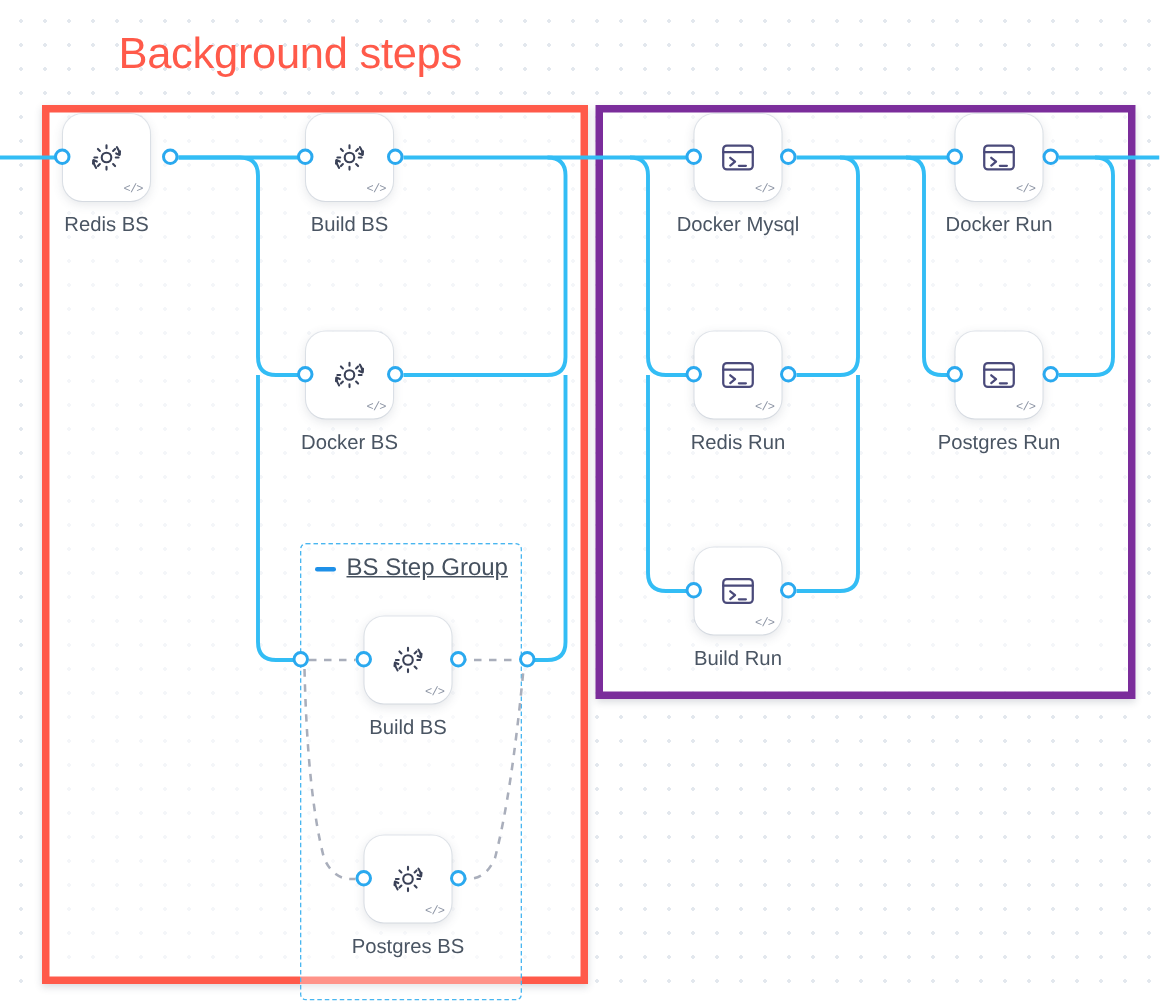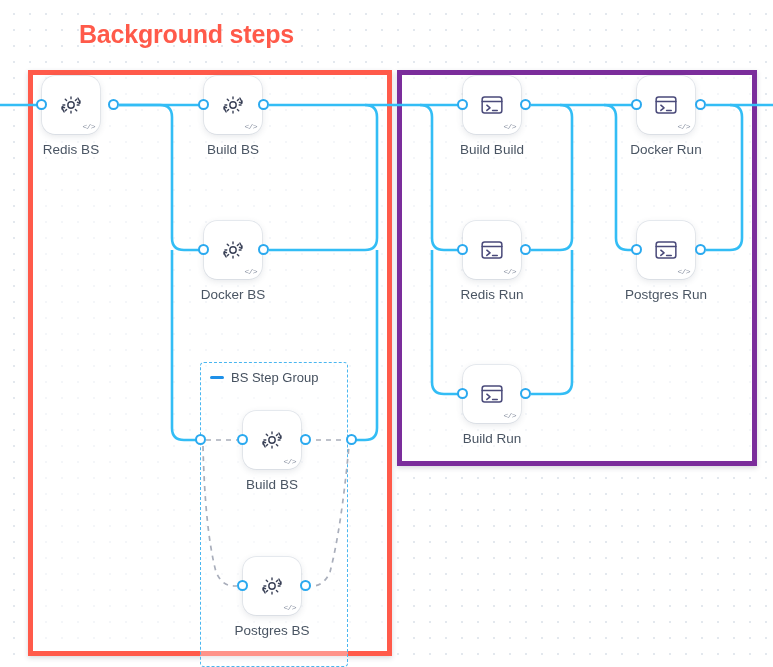--- a/index.html
+++ b/index.html
@@ -16,22 +16,22 @@
     background-color:#ffffff;
     background-image:
       radial-gradient(circle, #e3e8ee 1.1px, transparent 1.2px);
     background-size:16px 16px;
     background-position:6px 6px;
   }
 
   
   .section-title {
     position:absolute;
-    font-size:25px;
-    font-weight:bold;
+    font-size:29px;
+    font-weight:normal;
     letter-spacing:-0.2px;
     white-space:nowrap;
     z-index:6;
   }
   #title-bg  { left:79px;  top:20px;  color:#ff5a4a; }
   #title-run { left:504px; top:20px;  color:#7b2d9b; }
 
   
   .section-box {
     position:absolute;
@@ -65,23 +65,24 @@
     z-index:7;
     background:transparent;
   }
   .collapse-dash {
     display:inline-block;
     width:14px; height:3px;
     background:#1e90e8;
     border-radius:2px;
   }
   #step-group-label {
-    font-size:13px;
+    font-size:16px;
     color:#46515f;
     white-space:nowrap;
+    text-decoration:underline;
   }
 
   
   svg.edges {
     position:absolute; left:0; top:0;
     width:773px; height:667px;
     overflow:visible;
     pointer-events:none;
   }
   #edges-blue { z-index:3; }
@@ -312,21 +313,21 @@
       <svg class="node-icon" viewBox="0 0 32 32">
         <g fill="none" stroke="#4a4a7a" stroke-width="1.6" stroke-linecap="round" stroke-linejoin="round">
           <rect x="5.5" y="7.5" width="21" height="17" rx="2.6"></rect>
           <path d="M5.5 12.2h21"></path>
           <path d="M10.5 16.2l3.4 2.8-3.4 2.8"></path>
           <path d="M16.6 21.9h5"></path>
         </g>
       </svg>
       <span class="code-badge">&lt;/&gt;</span>
     </div>
-    <div class="node-label">Build Build</div>
+    <div class="node-label">Docker Mysql</div>
   </div>
 
   <div class="node" style="left:637px; top:76px;">
     <div class="node-card">
       <svg class="node-icon" viewBox="0 0 32 32">
         <g fill="none" stroke="#4a4a7a" stroke-width="1.6" stroke-linecap="round" stroke-linejoin="round">
           <rect x="5.5" y="7.5" width="21" height="17" rx="2.6"></rect>
           <path d="M5.5 12.2h21"></path>
           <path d="M10.5 16.2l3.4 2.8-3.4 2.8"></path>
           <path d="M16.6 21.9h5"></path>

